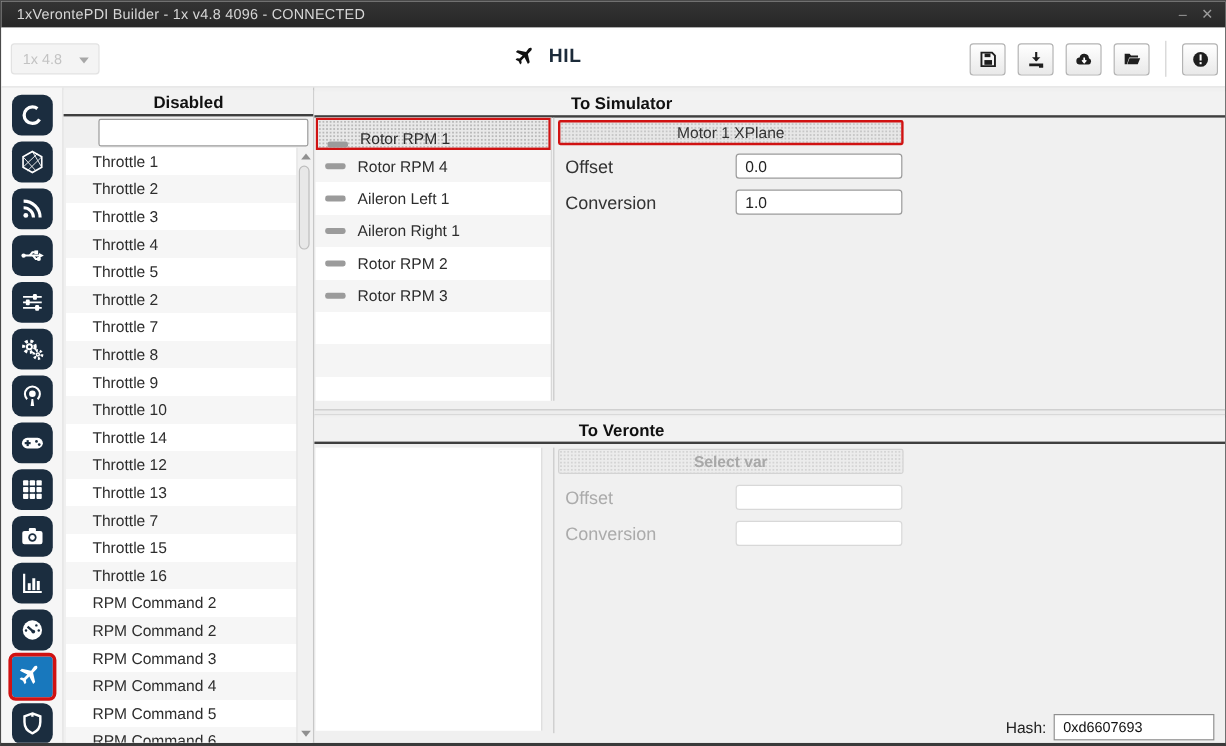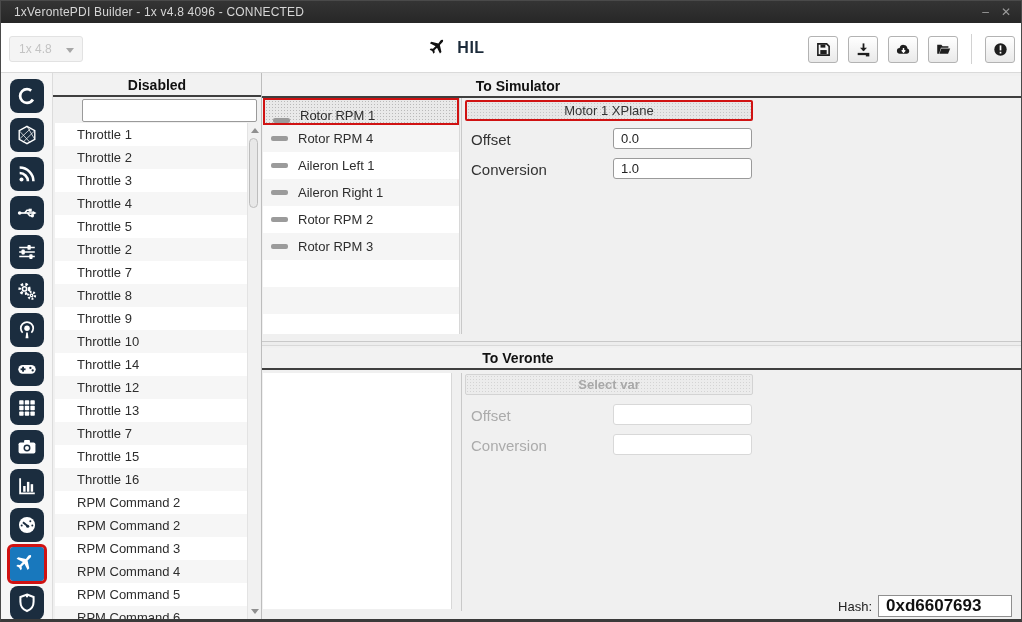--- a/index.html
+++ b/index.html
@@ -95,21 +95,21 @@
   .form-input.dim { border:1px solid #d8d8d8; color:#aaa; }
 
   .section-split { position:absolute; left:0; right:0; top:268px; height:5px; background:#ededed;
                    border-top:1px solid #c9c9c9; border-bottom:1px solid #d9d9d9; }
 
   .veronte-list { position:absolute; left:1px; top:300px; width:189px; height:236px; background:#fff;
                   border-right:1px solid #d8d8d8; }
 
   .hash-label { position:absolute; left:545px; width:65px; top:526px; text-align:right; font-size:13px; color:#222; }
   .hash-input { position:absolute; left:616px; top:522px; width:134px; height:22px; border:1px solid #8f8f8f;
-                background:#fff; font-size:17px; padding:0 7px; outline:none; color:#111;font-weight:bold; }
+                background:#fff; font-size:12px; padding:0 7px; outline:none; color:#111; }
 </style>
 </head>
 <body>
 
 <div class="window">
 
   <div class="titlebar">
     <span class="title">1xVerontePDI Builder - 1x v4.8 4096 - CONNECTED</span>
     <div class="win-controls">
       <span>–</span>

